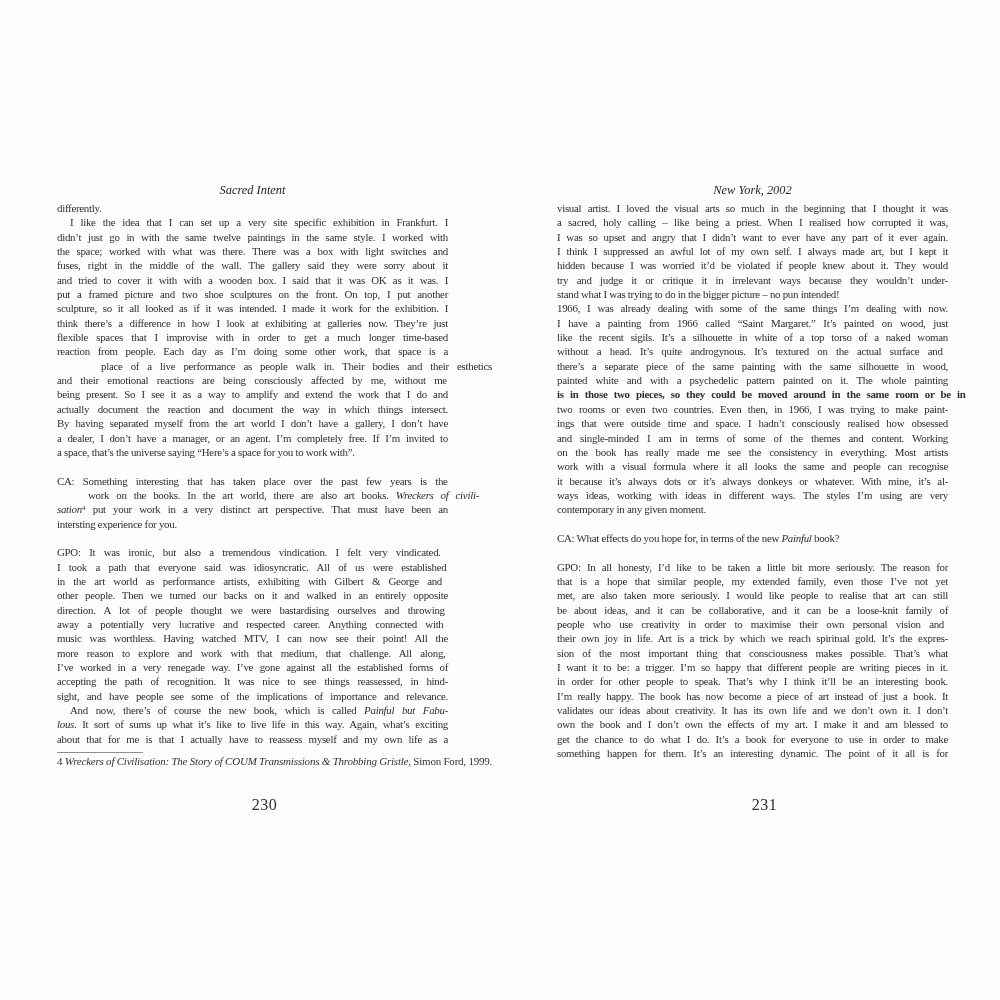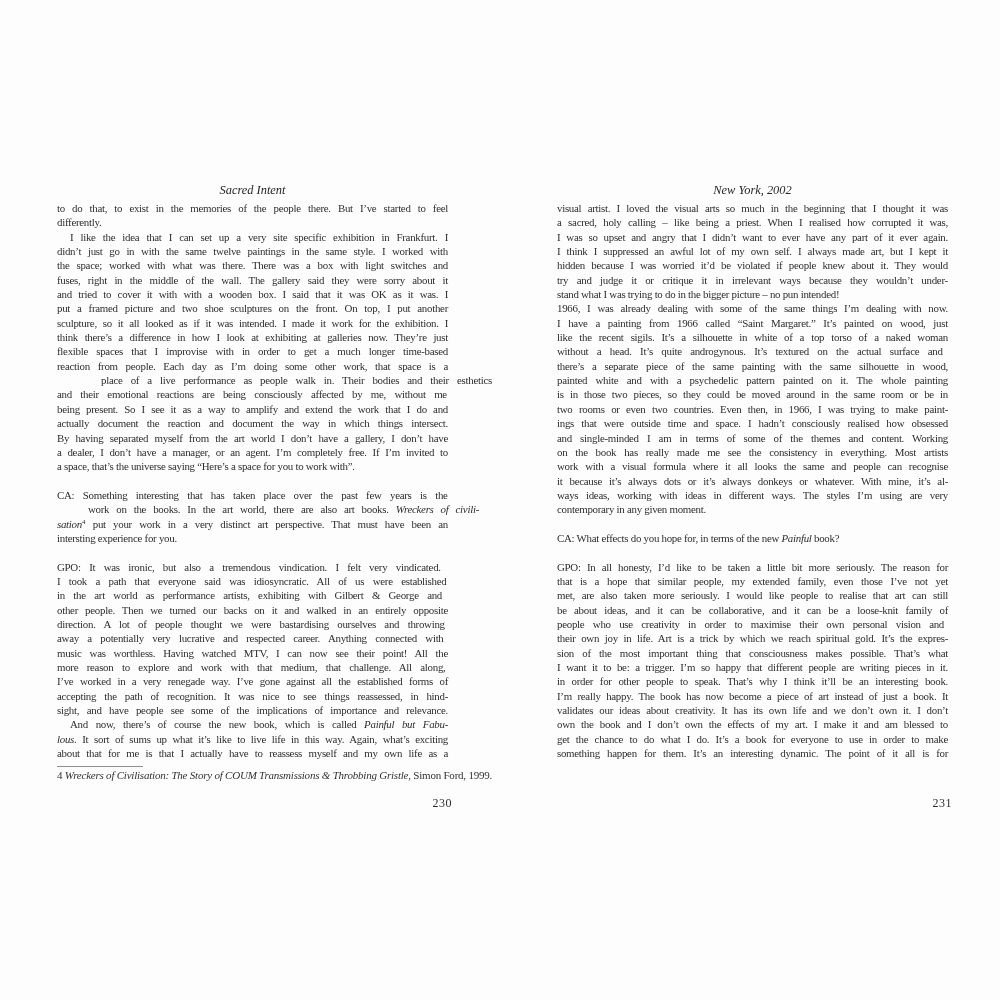--- a/index.html
+++ b/index.html
@@ -22,32 +22,31 @@
     white-space:nowrap;height:14.35px;line-height:14.35px;
     overflow:visible;
   }
   .line.ind{padding-left:13px;}
   .block.sp{margin-top:14.35px;}
   .it{font-style:italic;}
   .sup{font-size:7px;letter-spacing:0;position:relative;top:-3.5px;line-height:0;}
   .fnrule{width:86px;border-top:1px solid #8f8f8f;margin:6px 0 2px 0;height:0;}
   .fn{font-size:11px;letter-spacing:-0.22px;height:12px;line-height:12px;color:#333;text-align:center;}
   .pagenum{
-    position:absolute;left:4px;width:100%;top:612px;text-align:right;
-    font-size:12px;letter-spacing:0.5px;color:#2e2e2e;
+    position:absolute;left:12px;width:100%;top:612px;text-align:center;
+    font-size:16px;letter-spacing:0.5px;color:#2e2e2e;
   }
 </style>
 </head>
 <body>
 
 <div class="page" id="page-left">
   <div class="header">Sacred Intent</div>
   <div class="body">
       <div class="block">
-        <div class="line j" style="word-spacing: 4.702px;">to do that, to exist in the memories of the people there. But I’ve started to feel</div>
         <div class="line">differently.</div>
       </div>
       <div class="block">
         <div class="line ind j" style="word-spacing: 4.647px;">I like the idea that I can set up a very site specific exhibition in Frankfurt. I</div>
         <div class="line j" style="word-spacing: 4.322px;">didn’t just go in with the same twelve paintings in the same style. I worked with</div>
         <div class="line j" style="word-spacing: 4.551px;">the space; worked with what was there. There was a box with light switches and</div>
         <div class="line j" style="word-spacing: 4.949px;">fuses, right in the middle of the wall. The gallery said they were sorry about it</div>
         <div class="line j" style="word-spacing: 3.976px;">and tried to cover it with with a wooden box. I said that it was OK as it was. I</div>
         <div class="line j" style="word-spacing: 4.554px;">put a framed picture and two shoe sculptures on the front. On top, I put another</div>
         <div class="line j" style="word-spacing: 3.474px;">sculpture, so it all looked as if it was intended. I made it work for the exhibition. I</div>
@@ -102,21 +101,21 @@
         <div class="line j" style="word-spacing: 6px;">try and judge it or critique it in irrelevant ways because they wouldn’t under-</div>
         <div class="line">stand what I was trying to do in the bigger picture – no pun intended!</div>
       </div>
       <div class="block">
         <div class="line j" style="word-spacing: 4.565px;">1966, I was already dealing with some of the same things I’m dealing with now.</div>
         <div class="line j" style="word-spacing: 5.388px;">I have a painting from 1966 called “Saint Margaret.” It’s painted on wood, just</div>
         <div class="line j" style="word-spacing: 4.568px;">like the recent sigils. It’s a silhouette in white of a top torso of a naked woman</div>
         <div class="line j" style="word-spacing: 6px;">without a head. It’s quite androgynous. It’s textured on the actual surface and</div>
         <div class="line j" style="word-spacing: 5.537px;">there’s a separate piece of the same painting with the same silhouette in wood,</div>
         <div class="line j" style="word-spacing: 5.965px;">painted white and with a psychedelic pattern painted on it. The whole painting</div>
-        <div class="line j" style="word-spacing: 3.769px;">is in those two pieces, so they could be moved around in the same room or be in</div>
+        <div class="line j" style="word-spacing: 3.769px; font-weight: bold;">is in those two pieces, so they could be moved around in the same room or be in</div>
         <div class="line j" style="word-spacing: 3.968px;">two rooms or even two countries. Even then, in 1966, I was trying to make paint-</div>
         <div class="line j" style="word-spacing: 4.824px;">ings that were outside time and space. I hadn’t consciously realised how obsessed</div>
         <div class="line j" style="word-spacing: 5.788px;">and single-minded I am in terms of some of the themes and content. Working</div>
         <div class="line j" style="word-spacing: 5.466px;">on the book has really made me see the consistency in everything. Most artists</div>
         <div class="line j" style="word-spacing: 4.537px;">work with a visual formula where it all looks the same and people can recognise</div>
         <div class="line j" style="word-spacing: 4.53px;">it because it’s always dots or it’s always donkeys or whatever. With mine, it’s al-</div>
         <div class="line j" style="word-spacing: 5.216px;">ways ideas, working with ideas in different ways. The styles I’m using are very</div>
         <div class="line">contemporary in any given moment.</div>
       </div>
       <div class="block sp">

